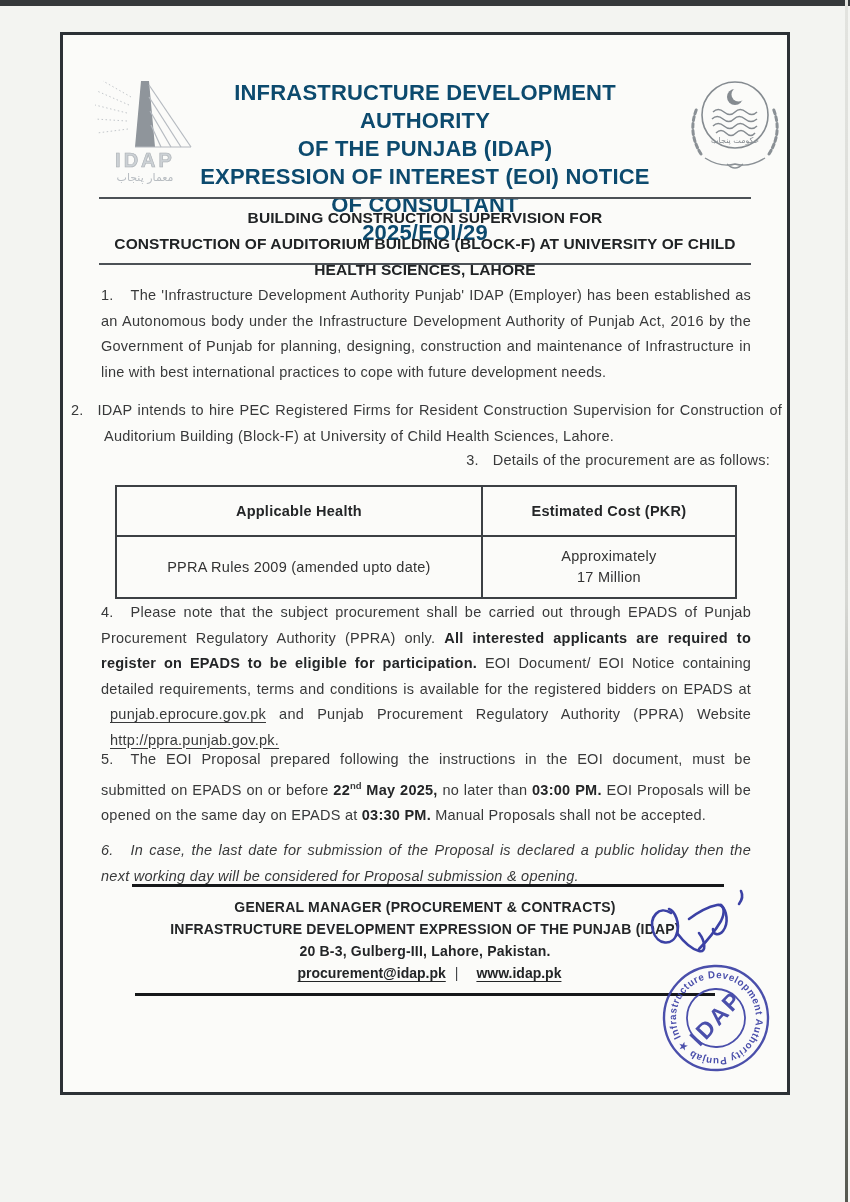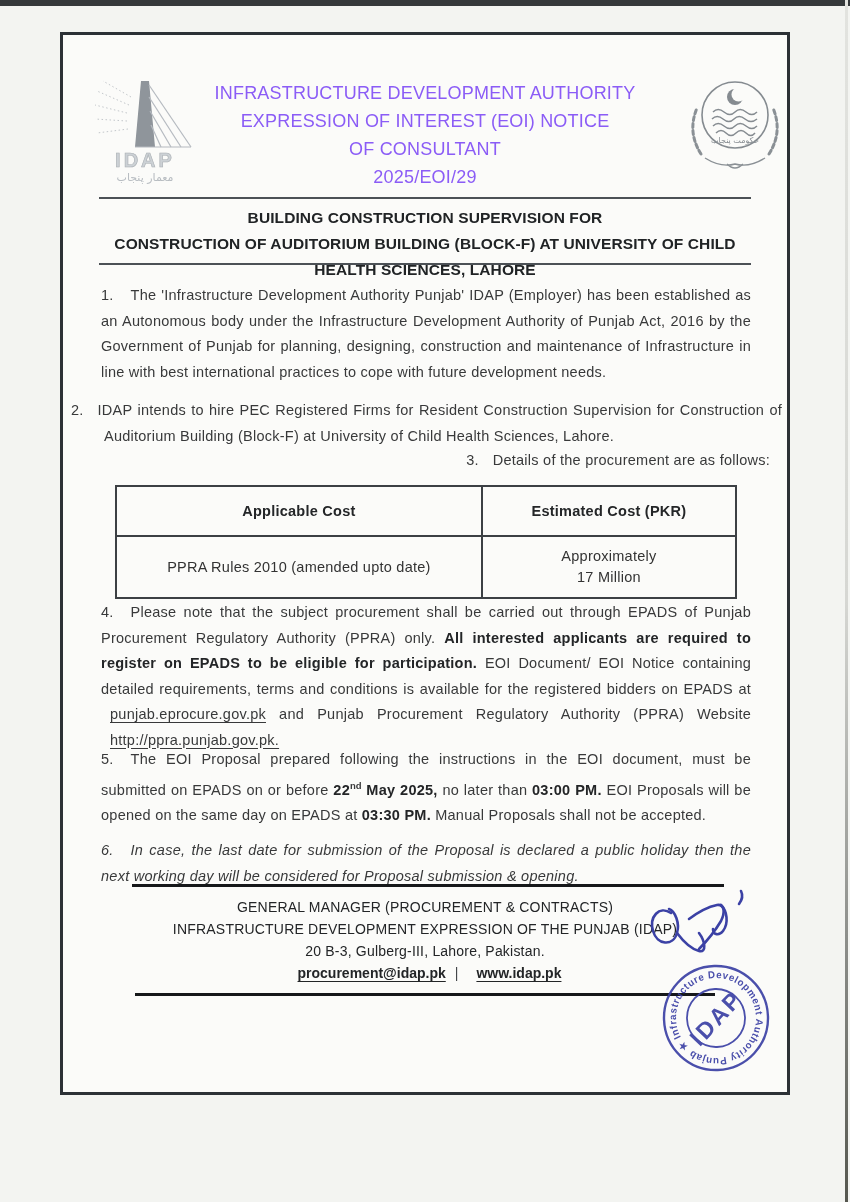--- a/index.html
+++ b/index.html
@@ -15,21 +15,21 @@
   .frame{
     position:absolute;left:60px;top:32px;width:724px;height:1057px;
     border:3px solid #2c3136;background:#fbfbf9;
   }
   .content{position:relative;width:100%;height:100%;}
 
   
   .logo-idap{position:absolute;left:28px;top:40px;width:110px;height:112px;}
   .crest{position:absolute;left:616px;top:33px;width:112px;height:116px;}
   .titles{position:absolute;left:110px;right:110px;top:44px;text-align:center;}
-  .title-line{font-weight:normal;font-size:18px;line-height:28px;color:#8b5cf6;letter-spacing:.2px;}
+  .title-line{font-weight:bold;font-size:22px;line-height:28px;color:#0c4a6e;letter-spacing:.2px;}
 
   .rule{position:absolute;background:#4c5156;height:2px;}
   .rule1{left:36px;top:162px;width:652px;}
   .rule2{left:36px;top:228px;width:652px;}
   .rule3{left:69px;top:849px;width:592px;height:3px;background:#16181a;}
   .rule4{left:72px;top:958px;width:580px;height:3px;background:#16181a;}
 
   .subject{position:absolute;left:42px;right:42px;top:170px;text-align:center;
     font-weight:bold;font-size:15.5px;line-height:26px;color:#202325;letter-spacing:.1px;}
 
@@ -53,21 +53,21 @@
   .ptable{position:absolute;left:52px;top:450px;width:622px;border-collapse:collapse;}
   .ptable th,.ptable td{border:2px solid #3c4044;text-align:center;
     font-size:14.5px;letter-spacing:.25px;color:#333;}
   .ptable th{font-weight:bold;height:46px;color:#242628;}
   .ptable td{height:58px;}
   .col-rules{width:59%;}
   .cost-line{display:block;line-height:21px;}
 
   
   .footer{position:absolute;left:0;top:861px;width:724px;text-align:center;}
-  .footer-line{font-weight:normal;font-size:14px;line-height:22px;color:#232527;letter-spacing:.2px;}
+  .footer-line{font-weight:bold;font-size:14px;line-height:22px;color:#232527;letter-spacing:.2px;}
   .contact-line{font-weight:bold;font-size:14px;line-height:22px;color:#232527;}
   .contact-line .sep{margin:0 9px;font-weight:normal;color:#44474a;}
 
   .signature{position:absolute;left:582px;top:848px;width:115px;height:82px;}
   .stamp{position:absolute;left:598px;top:928px;width:110px;height:110px;
     transform:rotate(-47deg);opacity:.92;}
 </style>
 </head>
 <body>
 
@@ -92,20 +92,21 @@
         <line x1="59" y1="36" x2="80" y2="72"></line>
         <line x1="60" y1="50" x2="70" y2="72"></line>
         <line x1="44" y1="72" x2="100" y2="72"></line>
       </g>
       <text x="54" y="92" text-anchor="middle" font-size="20" font-weight="bold" letter-spacing="3" fill="#ccd1d5" stroke="#a9aeb3" stroke-width="0.6">IDAP</text>
       <text x="54" y="106" text-anchor="middle" font-size="11" fill="#b7bcc1" font-family="DejaVu Sans, sans-serif">معمار پنجاب</text>
     </svg>
 
     <div class="titles">
       <div class="title-line">INFRASTRUCTURE DEVELOPMENT AUTHORITY</div>
+      <div class="title-line">OF THE PUNJAB (IDAP)</div>
       <div class="title-line">EXPRESSION OF INTEREST (EOI) NOTICE</div>
       <div class="title-line">OF CONSULTANT</div>
       <div class="title-line">2025/EOI/29</div>
     </div>
 
     <svg class="crest" viewBox="0 0 112 116">
       <circle cx="56" cy="47" r="33" fill="none" stroke="#858b90" stroke-width="1.6"></circle>
       <circle cx="56" cy="29" r="8" fill="#858b90"></circle>
       <circle cx="59.5" cy="26.5" r="7" fill="#fbfbf9"></circle>
       <g fill="none" stroke="#858b90" stroke-width="1.5">
@@ -136,25 +137,25 @@
 
     <p class="para p1"><span class="num">1.</span><span>The 'Infrastructure Development Authority Punjab' IDAP (Employer) has been established as an Autonomous body under the Infrastructure Development Authority of Punjab Act, 2016 by the Government of Punjab for planning, designing, construction and maintenance of Infrastructure in line with best international practices to cope with future development needs.</span></p>
 
     <p class="para p2"><span class="num">2.</span><span>IDAP intends to hire PEC Registered Firms for Resident Construction Supervision for Construction of Auditorium Building (Block-F) at University of Child Health Sciences, Lahore.</span></p>
 
     <p class="para p3"><span class="num">3.</span><span>Details of the procurement are as follows:</span></p>
 
     <table class="ptable">
       <tbody>
           <tr>
-        <th class="col-rules">Applicable Cost</th>
+        <th class="col-rules">Applicable Health</th>
         <th>Estimated Cost (PKR)</th>
       </tr>
       <tr>
-        <td>PPRA Rules 2010 (amended upto date)</td>
+        <td>PPRA Rules 2009 (amended upto date)</td>
         <td>
               <span class="cost-line">Approximately</span>
               <span class="cost-line">17 Million</span>
             </td>
       </tr>
     </tbody>
       </table>
 
     <p class="para p4"><span class="num">4.</span><span>Please note that the subject procurement shall be carried out through EPADS of Punjab Procurement Regulatory Authority (PPRA) only. </span><span class="bd">All interested applicants are required to register on EPADS to be eligible for participation.</span><span> EOI Document/ EOI Notice containing detailed requirements, terms and conditions is available for the registered bidders on EPADS at </span><span class="lnk">punjab.eprocure.gov.pk</span><span> and Punjab Procurement Regulatory Authority (PPRA) Website </span><span class="lnk">http://ppra.punjab.gov.pk.</span></p>
 

